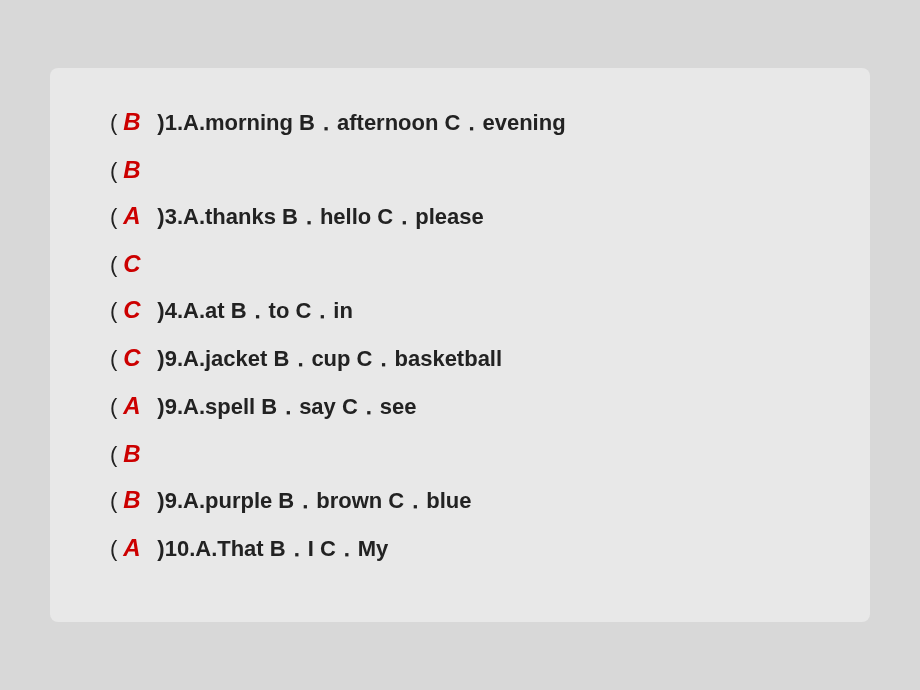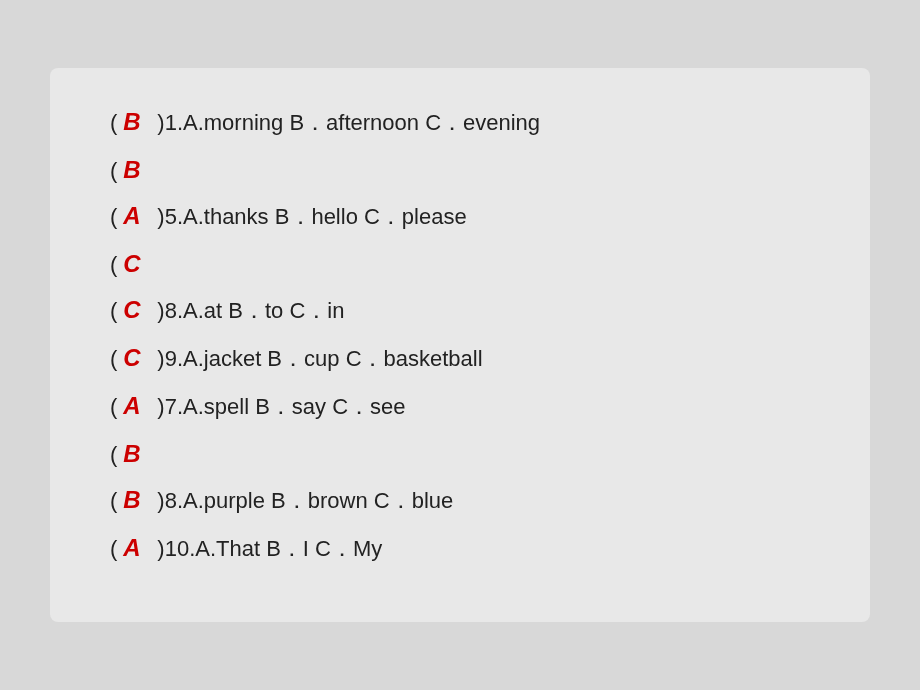--- a/index.html
+++ b/index.html
@@ -37,20 +37,21 @@
       min-width: 24px;
       display: inline-block;
       margin: 0 2px;
     }
     .paren-close {
       margin-right: 8px;
     }
     .question-text {
       font-size: 22px;
       color: #222;
+      font-weight: bold;
     }
   </style>
 </head>
 <body>
 
 <div class="card">
 <div class="question-row">
       <span class="paren-open">(</span>
       <span class="answer">B</span>
       <span class="paren-close"></span>
@@ -58,55 +59,55 @@
     </div>
     <div class="question-row">
       <span class="paren-open">(</span>
       <span class="answer">B</span>
       <span class="paren-close"></span>
     </div>
     <div class="question-row">
       <span class="paren-open">(</span>
       <span class="answer">A</span>
       <span class="paren-close"></span>
-      <span class="question-text">)5.A.thanks  B．hello  C．please</span>
+      <span class="question-text">)3.A.thanks  B．hello  C．please</span>
     </div>
     <div class="question-row">
       <span class="paren-open">(</span>
       <span class="answer">C</span>
       <span class="paren-close"></span>
     </div>
     <div class="question-row">
       <span class="paren-open">(</span>
       <span class="answer">C</span>
       <span class="paren-close"></span>
-      <span class="question-text">)8.A.at  B．to  C．in</span>
+      <span class="question-text">)4.A.at  B．to  C．in</span>
     </div>
     <div class="question-row">
       <span class="paren-open">(</span>
       <span class="answer">C</span>
       <span class="paren-close"></span>
       <span class="question-text">)9.A.jacket  B．cup  C．basketball</span>
     </div>
     <div class="question-row">
       <span class="paren-open">(</span>
       <span class="answer">A</span>
       <span class="paren-close"></span>
-      <span class="question-text">)7.A.spell  B．say  C．see</span>
+      <span class="question-text">)9.A.spell  B．say  C．see</span>
     </div>
     <div class="question-row">
       <span class="paren-open">(</span>
       <span class="answer">B</span>
       <span class="paren-close"></span>
     </div>
     <div class="question-row">
       <span class="paren-open">(</span>
       <span class="answer">B</span>
       <span class="paren-close"></span>
-      <span class="question-text">)8.A.purple  B．brown  C．blue</span>
+      <span class="question-text">)9.A.purple  B．brown  C．blue</span>
     </div>
     <div class="question-row">
       <span class="paren-open">(</span>
       <span class="answer">A</span>
       <span class="paren-close"></span>
       <span class="question-text">)10.A.That  B．I  C．My</span>
     </div>
   </div>
 
 </body></html>

